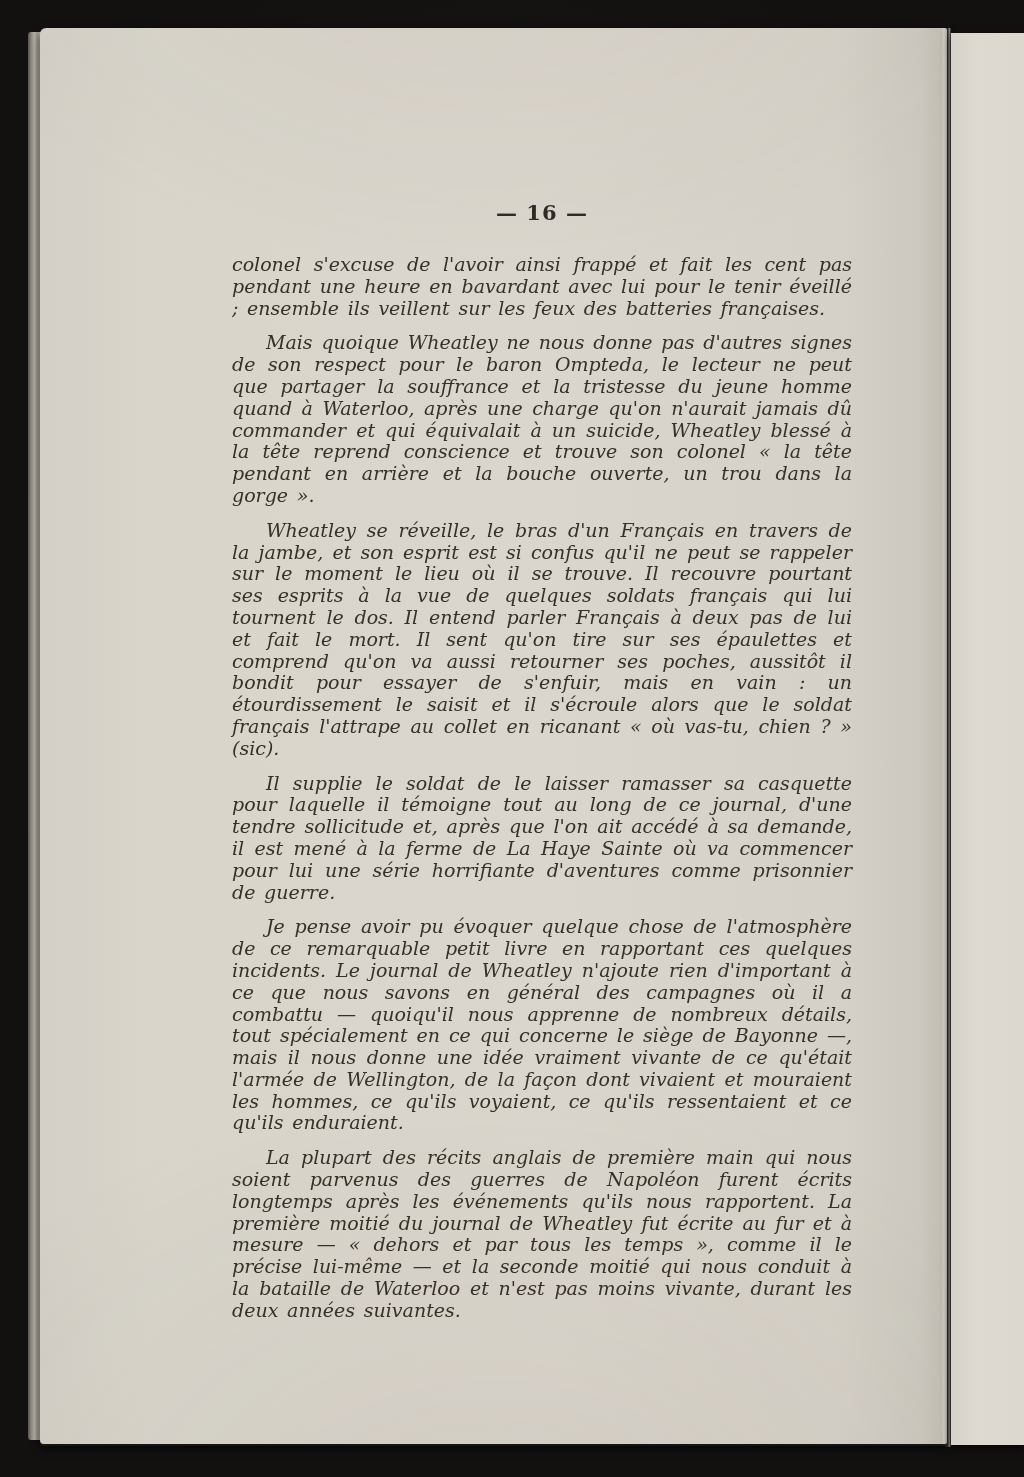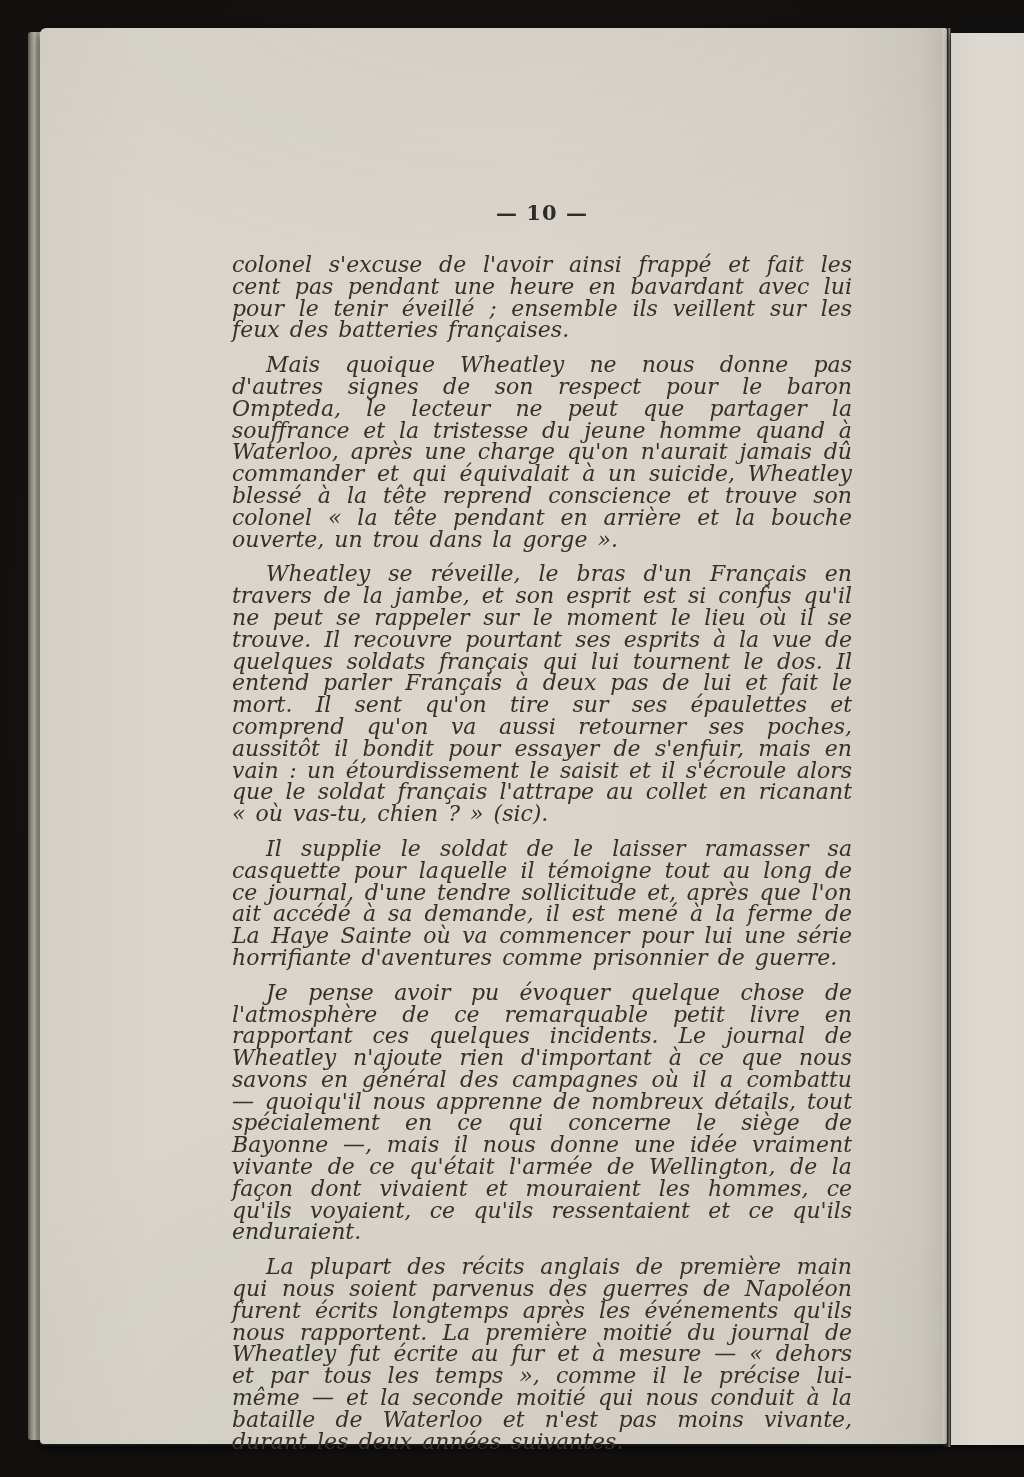--- a/index.html
+++ b/index.html
@@ -101,42 +101,42 @@
     letter-spacing: 1px;
     color: #2f2c28;
   }
   .text-block {
     position: absolute;
     left: 192px;
     top: 226px;
     width: 620px;
     color: #363128;
     font-style: italic;
-    font-size: 22px;
+    font-size: 19px;
     line-height: 21.8px;
     text-align: justify;
     word-spacing: 0.14em;
   }
   .text-block p {
     margin: 0 0 13px 0;
     text-indent: 34px;
   }
   .text-block p.continuation {
     text-indent: 0;
   }
 </style>
 </head>
 <body>
 
 <div class="scan">
 
   <div class="page-edge-stack"></div>
 
   <div class="book-page">
-    <div class="page-number">— 10 —</div>
+    <div class="page-number">— 16 —</div>
 
     <div class="text-block">
       <p class="continuation">colonel s'excuse de l'avoir ainsi frappé et fait les cent pas pendant une heure en bavardant avec lui pour le tenir éveillé ; ensemble ils veillent sur les feux des batteries françaises.</p>
       <p>Mais quoique Wheatley ne nous donne pas d'autres signes de son respect pour le baron Ompteda, le lecteur ne peut que partager la souffrance et la tristesse du jeune homme quand à Waterloo, après une charge qu'on n'aurait jamais dû commander et qui équivalait à un suicide, Wheatley blessé à la tête reprend conscience et trouve son colonel « la tête pendant en arrière et la bouche ouverte, un trou dans la gorge ».</p>
       <p>Wheatley se réveille, le bras d'un Français en travers de la jambe, et son esprit est si confus qu'il ne peut se rappeler sur le moment le lieu où il se trouve. Il recouvre pourtant ses esprits à la vue de quelques soldats français qui lui tournent le dos. Il entend parler Français à deux pas de lui et fait le mort. Il sent qu'on tire sur ses épaulettes et comprend qu'on va aussi retourner ses poches, aussitôt il bondit pour essayer de s'enfuir, mais en vain : un étourdissement le saisit et il s'écroule alors que le soldat français l'attrape au collet en ricanant « où vas-tu, chien ? » (sic).</p>
       <p>Il supplie le soldat de le laisser ramasser sa casquette pour laquelle il témoigne tout au long de ce journal, d'une tendre sollicitude et, après que l'on ait accédé à sa demande, il est mené à la ferme de La Haye Sainte où va commencer pour lui une série horrifiante d'aventures comme prisonnier de guerre.</p>
       <p>Je pense avoir pu évoquer quelque chose de l'atmosphère de ce remarquable petit livre en rapportant ces quelques incidents. Le journal de Wheatley n'ajoute rien d'important à ce que nous savons en général des campagnes où il a combattu — quoiqu'il nous apprenne de nombreux détails, tout spécialement en ce qui concerne le siège de Bayonne —, mais il nous donne une idée vraiment vivante de ce qu'était l'armée de Wellington, de la façon dont vivaient et mouraient les hommes, ce qu'ils voyaient, ce qu'ils ressentaient et ce qu'ils enduraient.</p>
       <p>La plupart des récits anglais de première main qui nous soient parvenus des guerres de Napoléon furent écrits longtemps après les événements qu'ils nous rapportent. La première moitié du journal de Wheatley fut écrite au fur et à mesure — « dehors et par tous les temps », comme il le précise lui-même — et la seconde moitié qui nous conduit à la bataille de Waterloo et n'est pas moins vivante, durant les deux années suivantes.</p>
     </div>
   </div>

